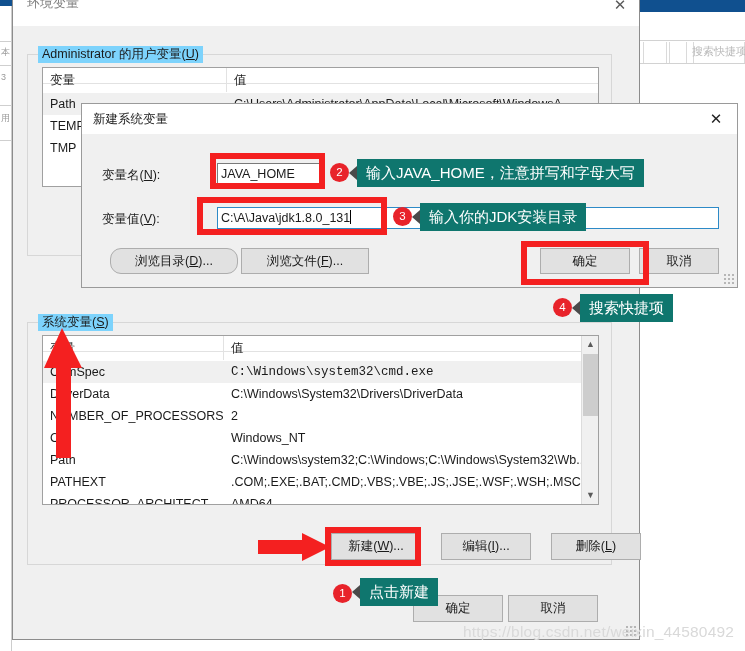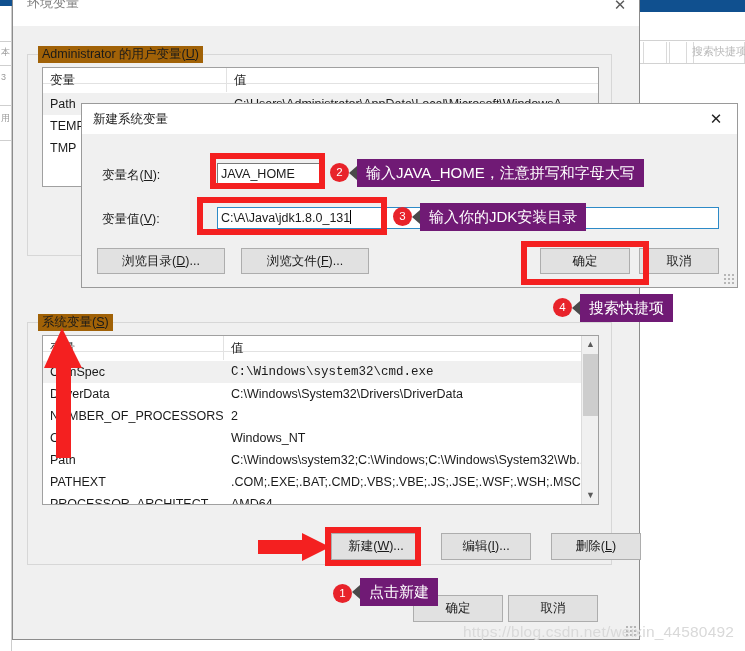--- a/index.html
+++ b/index.html
@@ -103,21 +103,21 @@
   
   .groupbox {
     position: absolute;
     border: 1px solid #d7d7d7;
     background: transparent;
   }
   .groupbox-legend {
     position: absolute;
     top: -9px; left: 10px;
     padding: 0 4px;
-    background: #a16207;
+    background: #7dd3fc;
     font-size: 12.5px;
     color: #1a1a1a;
     white-space: nowrap;
   }
   .groupbox-legend u { text-decoration: underline; }
 
   
   .listview {
     position: absolute;
     background: #ffffff;
@@ -252,21 +252,21 @@
 
   
   .red-box {
     position: absolute;
     border: 6px solid #f42020;
     background: transparent;
     pointer-events: none;
   }
   .callout {
     position: absolute;
-    background: #701a75;
+    background: #0f766e;
     color: #ffffff;
     font-size: 15px;
     line-height: 1.0;
     padding: 6px 9px 7px 9px;
     white-space: nowrap;
     font-family: "Liberation Sans", "DejaVu Sans", sans-serif;
   }
   .callout::before {
     content: "";
     position: absolute;
@@ -419,21 +419,21 @@
     </div>
 
     <div class="dlg-label" style="left:20px; top:63px;"><span>变量名(</span><u>N</u><span>):</span></div>
 
     <div class="txtbox" style="left:135px; top:59px; width:104px; height:22px;">JAVA_HOME</div>
 
     <div class="dlg-label" style="left:20px; top:107px;"><span>变量值(</span><u>V</u><span>):</span></div>
 
     <div class="txtbox focused" style="left:135px; top:103px; width:502px; height:22px;"><span>C:\A\Java\jdk1.8.0_131</span><span class="caret"></span></div>
 
-    <div class="btn" style="left:15px; top:144px; width:128px; height:26px; line-height:24px;"><span>浏览目录(</span><u>D</u><span>)...</span></div>
+    <div class="btn" style="left:28px; top:144px; width:128px; height:26px; line-height:24px;border-radius:11px;"><span>浏览目录(</span><u>D</u><span>)...</span></div>
 
     <div class="btn" style="left:159px; top:144px; width:128px; height:26px; line-height:24px;"><span>浏览文件(</span><u>F</u><span>)...</span></div>
 
     <div class="btn" style="left:458px; top:144px; width:90px; height:26px; line-height:24px;">确定</div>
     <div class="btn" style="left:557px; top:144px; width:80px; height:26px; line-height:24px;">取消</div>
 
     <div class="resize-grip"></div>
   </div>
 
   <div class="red-box" style="left:210px; top:153px; width:115px; height:36px;"></div>

